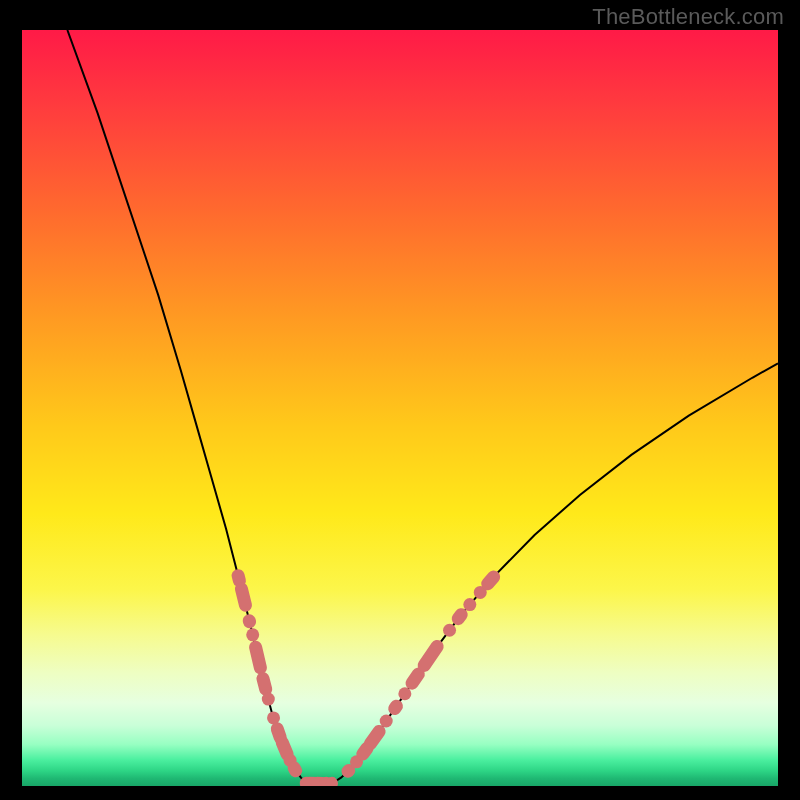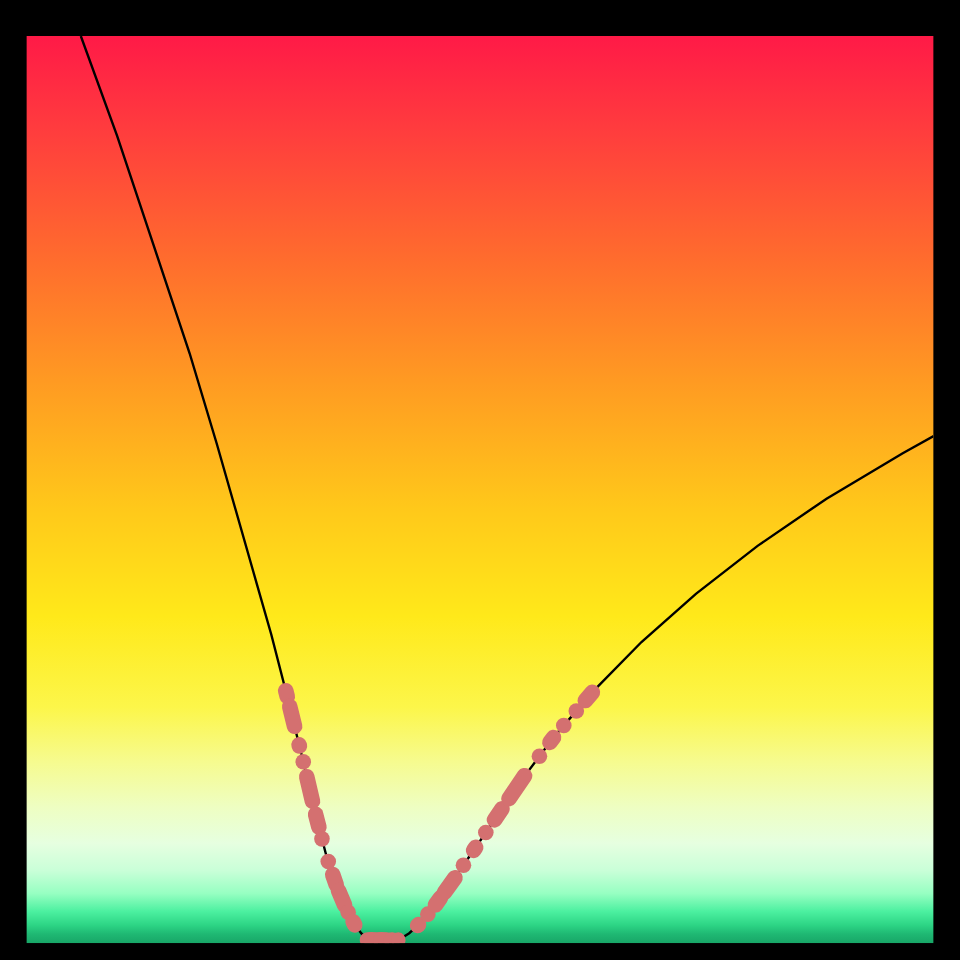--- a/index.html
+++ b/index.html
@@ -72,20 +72,21 @@
   .curve-path {
     fill: none;
     stroke: #000;
     stroke-width: 2;
   }
 </style>
 </head>
 <body>
 <div class="container">
 
+  <div class="watermark">TheBottleneck.com</div>
 
   <div class="plot-outer">
     <div class="plot-area">
       <div class="gradient-bg"></div>
       <svg class="curves" viewBox="0 0 756 756" preserveAspectRatio="none">
         <path id="left-curve" class="curve-path" d="M 45.36 0 L 75.60000000000001 83.15999999999997 L 105.84 173.88 L 136.07999999999998 264.59999999999997 L 158.76 340.2 L 173.88 393.12 L 189 446.04 L 204.12 498.96 L 217.72800000000004 551.88 L 229.82399999999998 601.02 L 240.40800000000002 646.38 L 250.23600000000002 684.18 L 258.552 708.372 L 266.112 726.516 L 272.916 739.368 L 278.964 747.684 L 284.25600000000003 752.976 L 284.25600000000003 752.976 L 290.30400000000003 754.866 L 297.10799999999995 755.3952 L 303.91200000000003 754.866 L 310.716 752.976"></path>
         <path id="right-curve" class="curve-path" d="M 310.716 752.976 L 310.716 752.976 L 319.03200000000004 747.684 L 328.86 738.612 L 340.2 725.004 L 353.808 706.104 L 370.44 681.912 L 390.096 653.184 L 412.776 619.9200000000001 L 439.9920000000001 583.6320000000001 L 473.25600000000003 545.076 L 512.568 505.008 L 557.928 464.94 L 609.3359999999999 424.872 L 666.792 385.56 L 730.2959999999999 347.76 L 756 333.3960000000001"></path>
         <g id="markers">
             <rect x="207.756" y="541.6" width="18" height="13" rx="6.5" ry="6.5" fill="#d47070" transform="rotate(75.579226872489 216.756 548.1)"></rect>
             <rect x="206.44984615384612" y="560.5" width="30" height="13" rx="6.5" ry="6.5" fill="#d47070" transform="rotate(76.17134902771991 221.44984615384612 567)"></rect>

